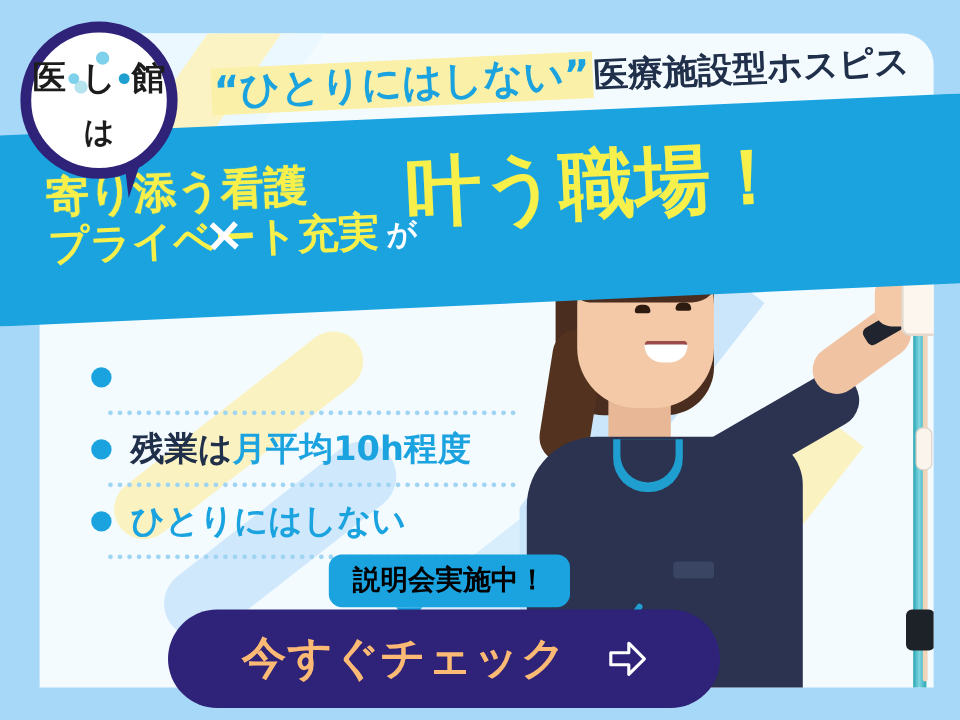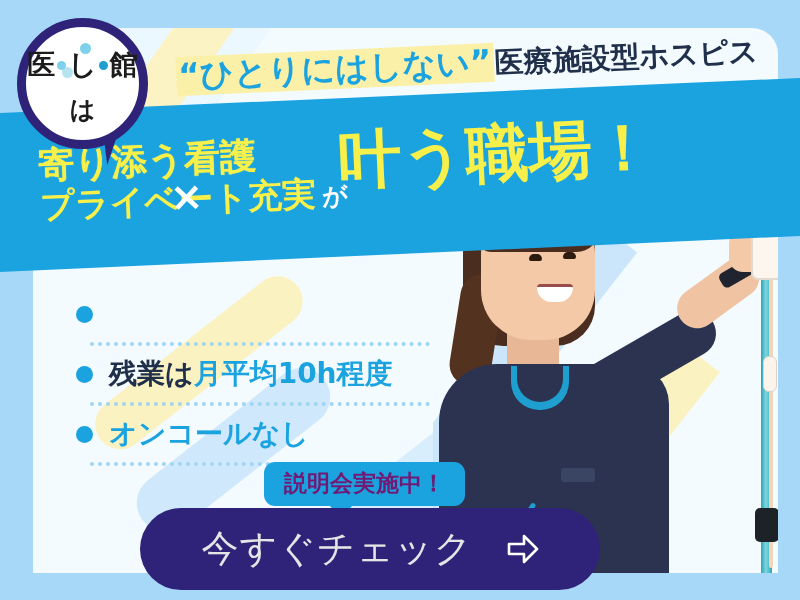--- a/index.html
+++ b/index.html
@@ -299,41 +299,41 @@
   }
   .bullet-text .dark { color: #20304a; }
   .dotted {
     height: 0; border-top: 4px dotted #9fd4f2; width: 340px;
     margin-left: 14px;
   }
 
   
   .cta-wrap { position: absolute; left: 140px; top: 462px; z-index: 7; }
   .cta-badge {
-    position: absolute; left: 124px; top: 0;
+    position: absolute; left: 134px; top: 0;
     background: #1ba3e0; border-radius: 11px;
     padding: 6px 20px 7px;
-    font-size: 23px; font-weight: 700; color: #701a75;
+    font-size: 23px; font-weight: 700; color: #000000;
     font-family: "DejaVu Sans", sans-serif; white-space: nowrap;
   }
   .cta-badge-tail {
     position: absolute; left: 190px; top: 44px;
     width: 0; height: 0;
     border-left: 11px solid transparent;
     border-right: 11px solid transparent;
     border-top: 13px solid #1ba3e0;
   }
   .cta-button {
     position: absolute; left: 0; top: 46px;
     width: 460px; height: 82px;
     background: #2f2379; border-radius: 41px;
     display: flex; align-items: center; justify-content: center; gap: 34px;
   }
   .cta-label {
-    font-size: 37px; font-weight: 400; color: #e5e5e5;
+    font-size: 37px; font-weight: 700; color: #fdba74;
     font-family: "DejaVu Sans", sans-serif; white-space: nowrap;
     letter-spacing: 1px;
   }
   .cta-arrow { width: 32px; height: 30px; flex: none; }
 </style>
 </head>
 <body>
 
 <div id="banner">
 
@@ -421,21 +421,21 @@
       <span class="bullet-dot"></span>
     </div>
     <div class="dotted"></div>
     <div class="bullet-row">
       <span class="bullet-dot"></span>
       <span class="bullet-text"><span class="dark">残業は</span><span>月平均10h程度</span></span>
     </div>
     <div class="dotted"></div>
     <div class="bullet-row">
       <span class="bullet-dot"></span>
-      <span class="bullet-text"><span class="dark"></span><span>オンコールなし</span></span>
+      <span class="bullet-text"><span class="dark"></span><span>ひとりにはしない</span></span>
     </div>
     <div class="dotted"></div>
   </div>
 
   <div class="cta-wrap">
     <div class="cta-badge">説明会実施中！</div>
     <div class="cta-badge-tail"></div>
     <div class="cta-button">
       <span class="cta-label">今すぐチェック</span>
       <svg class="cta-arrow" viewBox="0 0 32 30">

